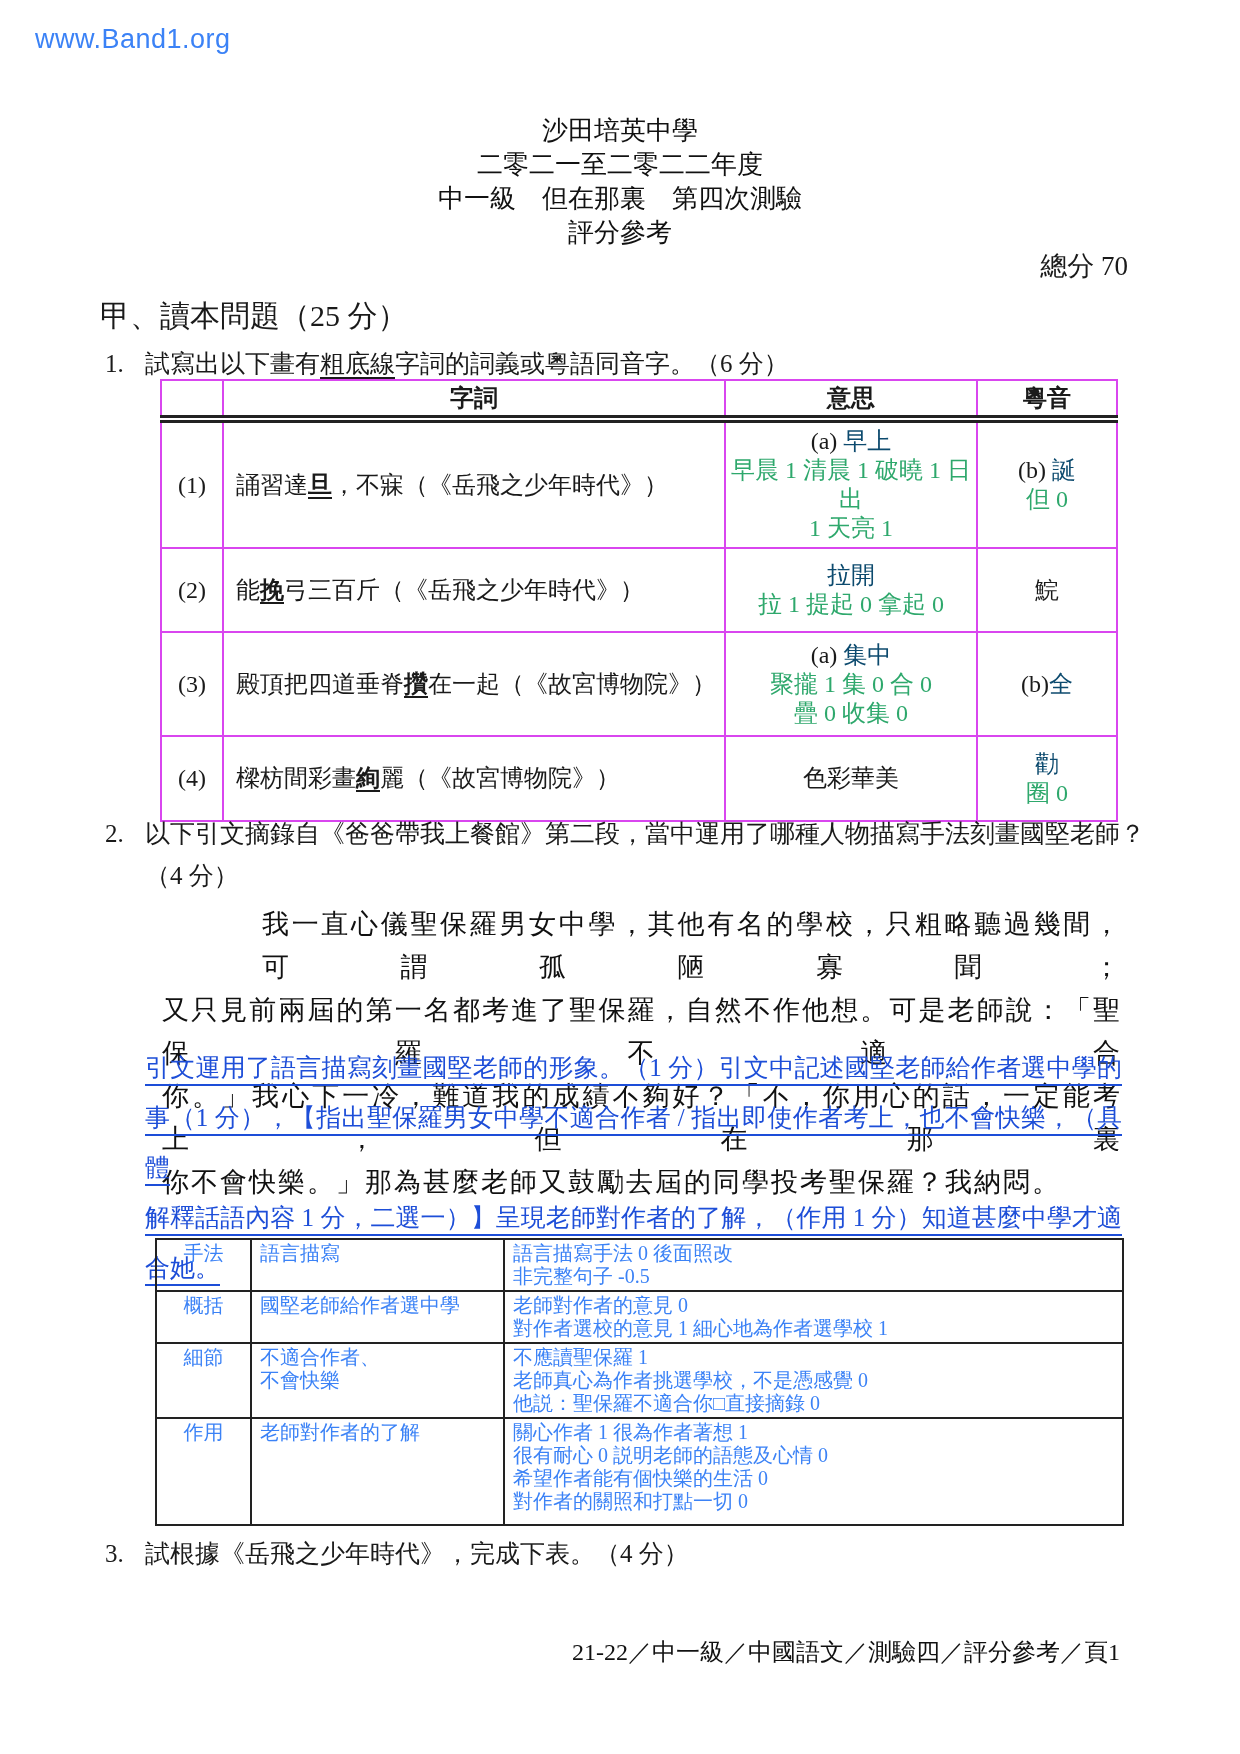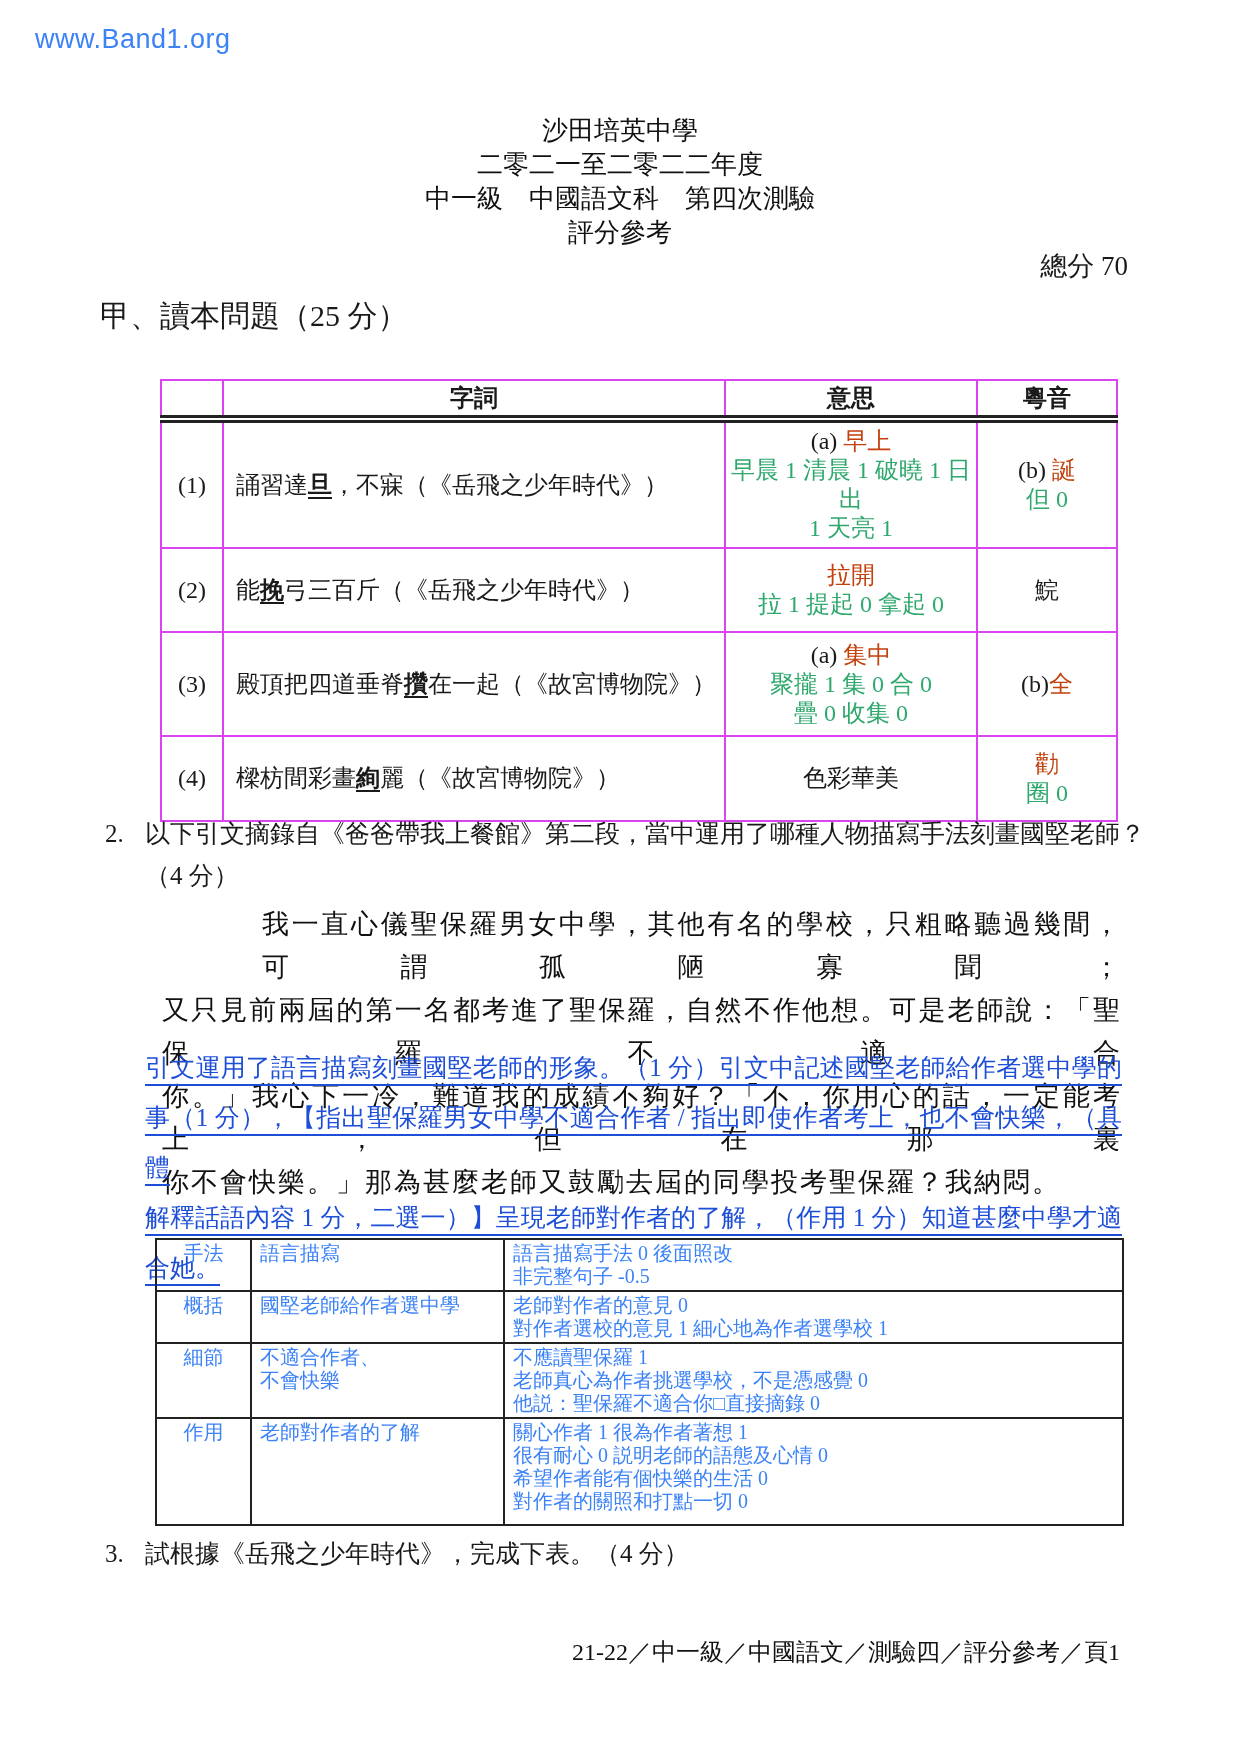--- a/index.html
+++ b/index.html
@@ -42,21 +42,21 @@
   .t1 td, .t1 th { border:2px solid #d946ef; padding:0; overflow:hidden; }
   .t1 th {
     height:34px; font-size:24px; font-weight:bold; text-align:center;
     border-bottom:8px double #222;
   }
   .t1 td { font-size:24px; line-height:29px; vertical-align:middle; }
   .t1 .cell-num { text-align:center; }
   .t1 .cell-phrase { text-align:left; padding-left:12px; padding-right:6px; }
   .t1 .cell-mid, .t1 .cell-yue { text-align:center; padding:4px 4px; }
   .key { font-weight:bold; text-decoration:underline; text-underline-offset:4px; }
-  .red { color:#c2410c; }
+  .red { color:#0c4a6e; }
   .green { color:#2ea86c; }
   .r1 { height:82px; } .r2 { height:84px; } .r3 { height:104px; } .r4 { height:85px; }
 
   
   .quote { left:162px; top:903px; width:960px; }
   .quote-line {
     font-size:27px; line-height:43px; letter-spacing:2px;
     text-align:justify; text-align-last:justify; white-space:normal; color:#111;
   }
   .quote-line.first { padding-left:100px; width:860px; }
@@ -87,28 +87,31 @@
 </head>
 <body>
 
 <div class="page">
 
   <div class="abs watermark">www.Band1.org</div>
 
   <div class="abs title-block">
     <div>沙田培英中學</div>
     <div>二零二一至二零二二年度</div>
-    <div>中一級　中國語文科　第四次測驗</div>
+    <div>中一級　但在那裏　第四次測驗</div>
     <div>評分參考</div>
   </div>
 
   <div class="abs total-score">總分 70</div>
 
   <div class="abs section-title">甲、讀本問題（25 分）</div>
 
+  <div class="abs qline" style="top:343px;">
+    <span class="qnum">1.</span><span>試寫出以下畫有</span><span class="u">粗底線</span><span>字詞的詞義或粵語同音字。（6 分）</span>
+  </div>
 
   <div class="abs t1">
     <table>
       <colgroup>
           <col style="width:62px">
           <col style="width:502px">
           <col style="width:252px">
           <col style="width:140px">
         </colgroup>
       <tbody>

